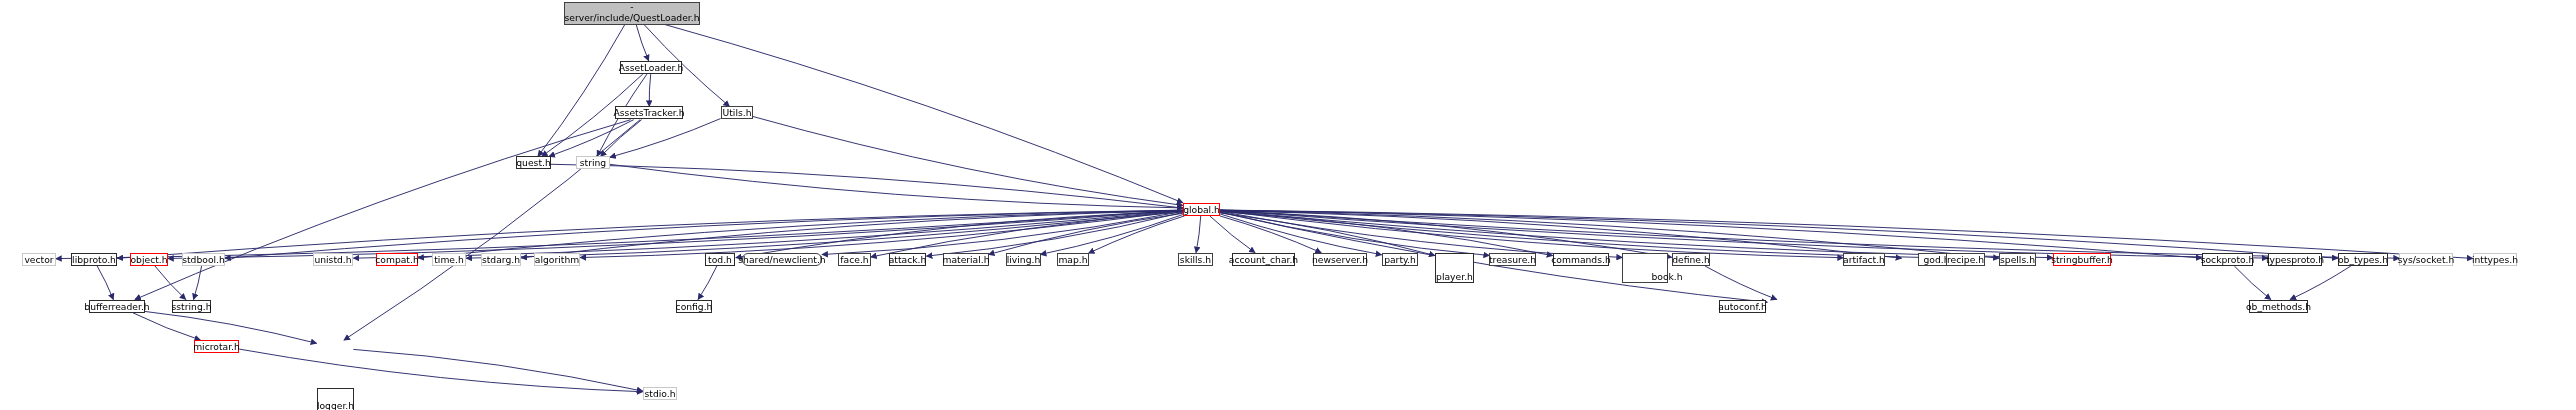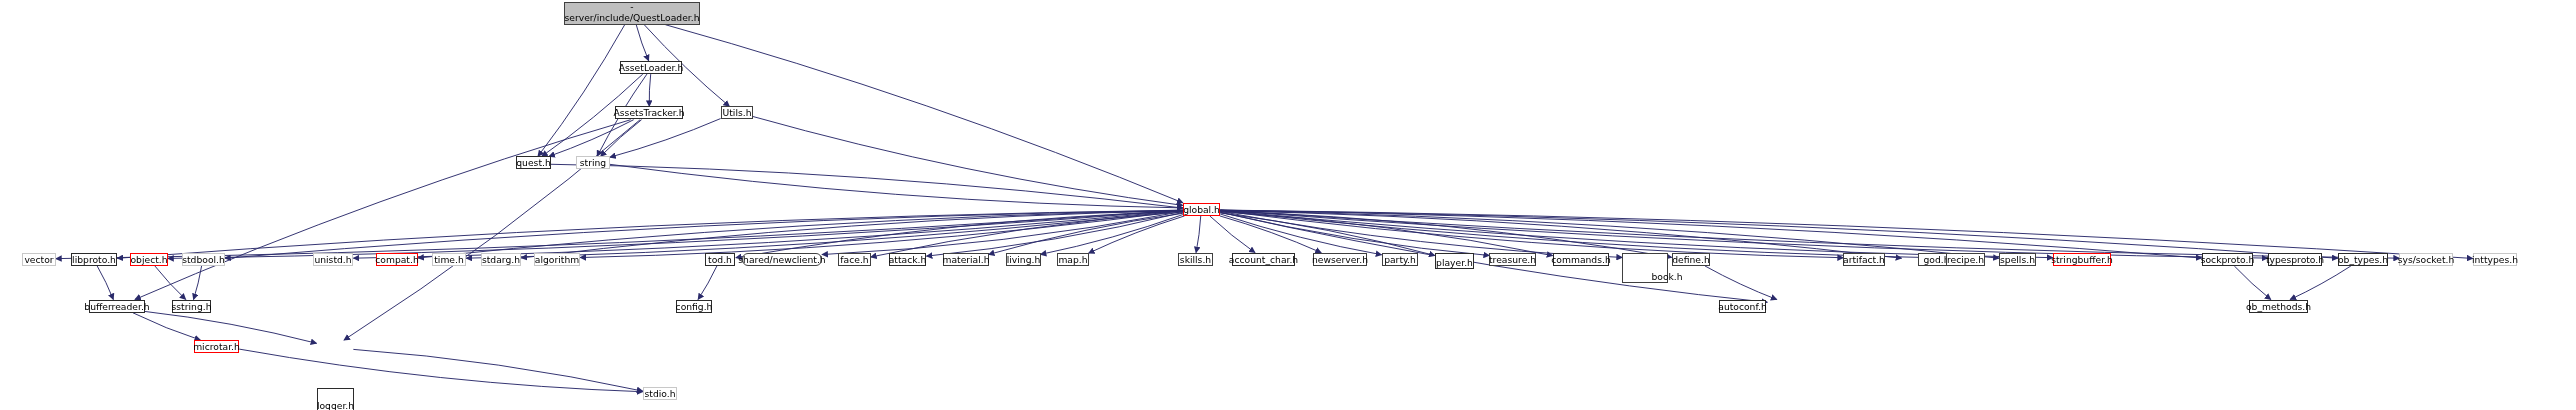--- a/index.html
+++ b/index.html
@@ -199,21 +199,21 @@
       </div>
       <div class="node dark" style="left: 1232px; top: 253px; width: 63px; height: 13.3px;">
         <span>account_char.h</span>
       </div>
       <div class="node cur" style="left: 1313px; top: 253px; width: 54px; height: 13.3px;">
         <span>newserver.h</span>
       </div>
       <div class="node cur" style="left: 1382px; top: 253px; width: 36px; height: 13.3px;">
         <span>party.h</span>
       </div>
-      <div class="node dark" style="left: 1435px; top: 253px; width: 39px; height: 16px;">
+      <div class="node dark" style="left: 1435px; top: 253px; width: 39px; height: 30px;">
         <span>player.h</span>
       </div>
       <div class="node cur" style="left: 1489px; top: 253px; width: 47px; height: 13.3px;">
         <span>treasure.h</span>
       </div>
       <div class="node dark" style="left: 1553px; top: 253px; width: 56px; height: 13.3px;">
         <span>commands.h</span>
       </div>
       <div class="node cur" style="left: 1622px; top: 253px; width: 33px; height: 30px; padding-left: 44px;">
         <span>book.h</span>

